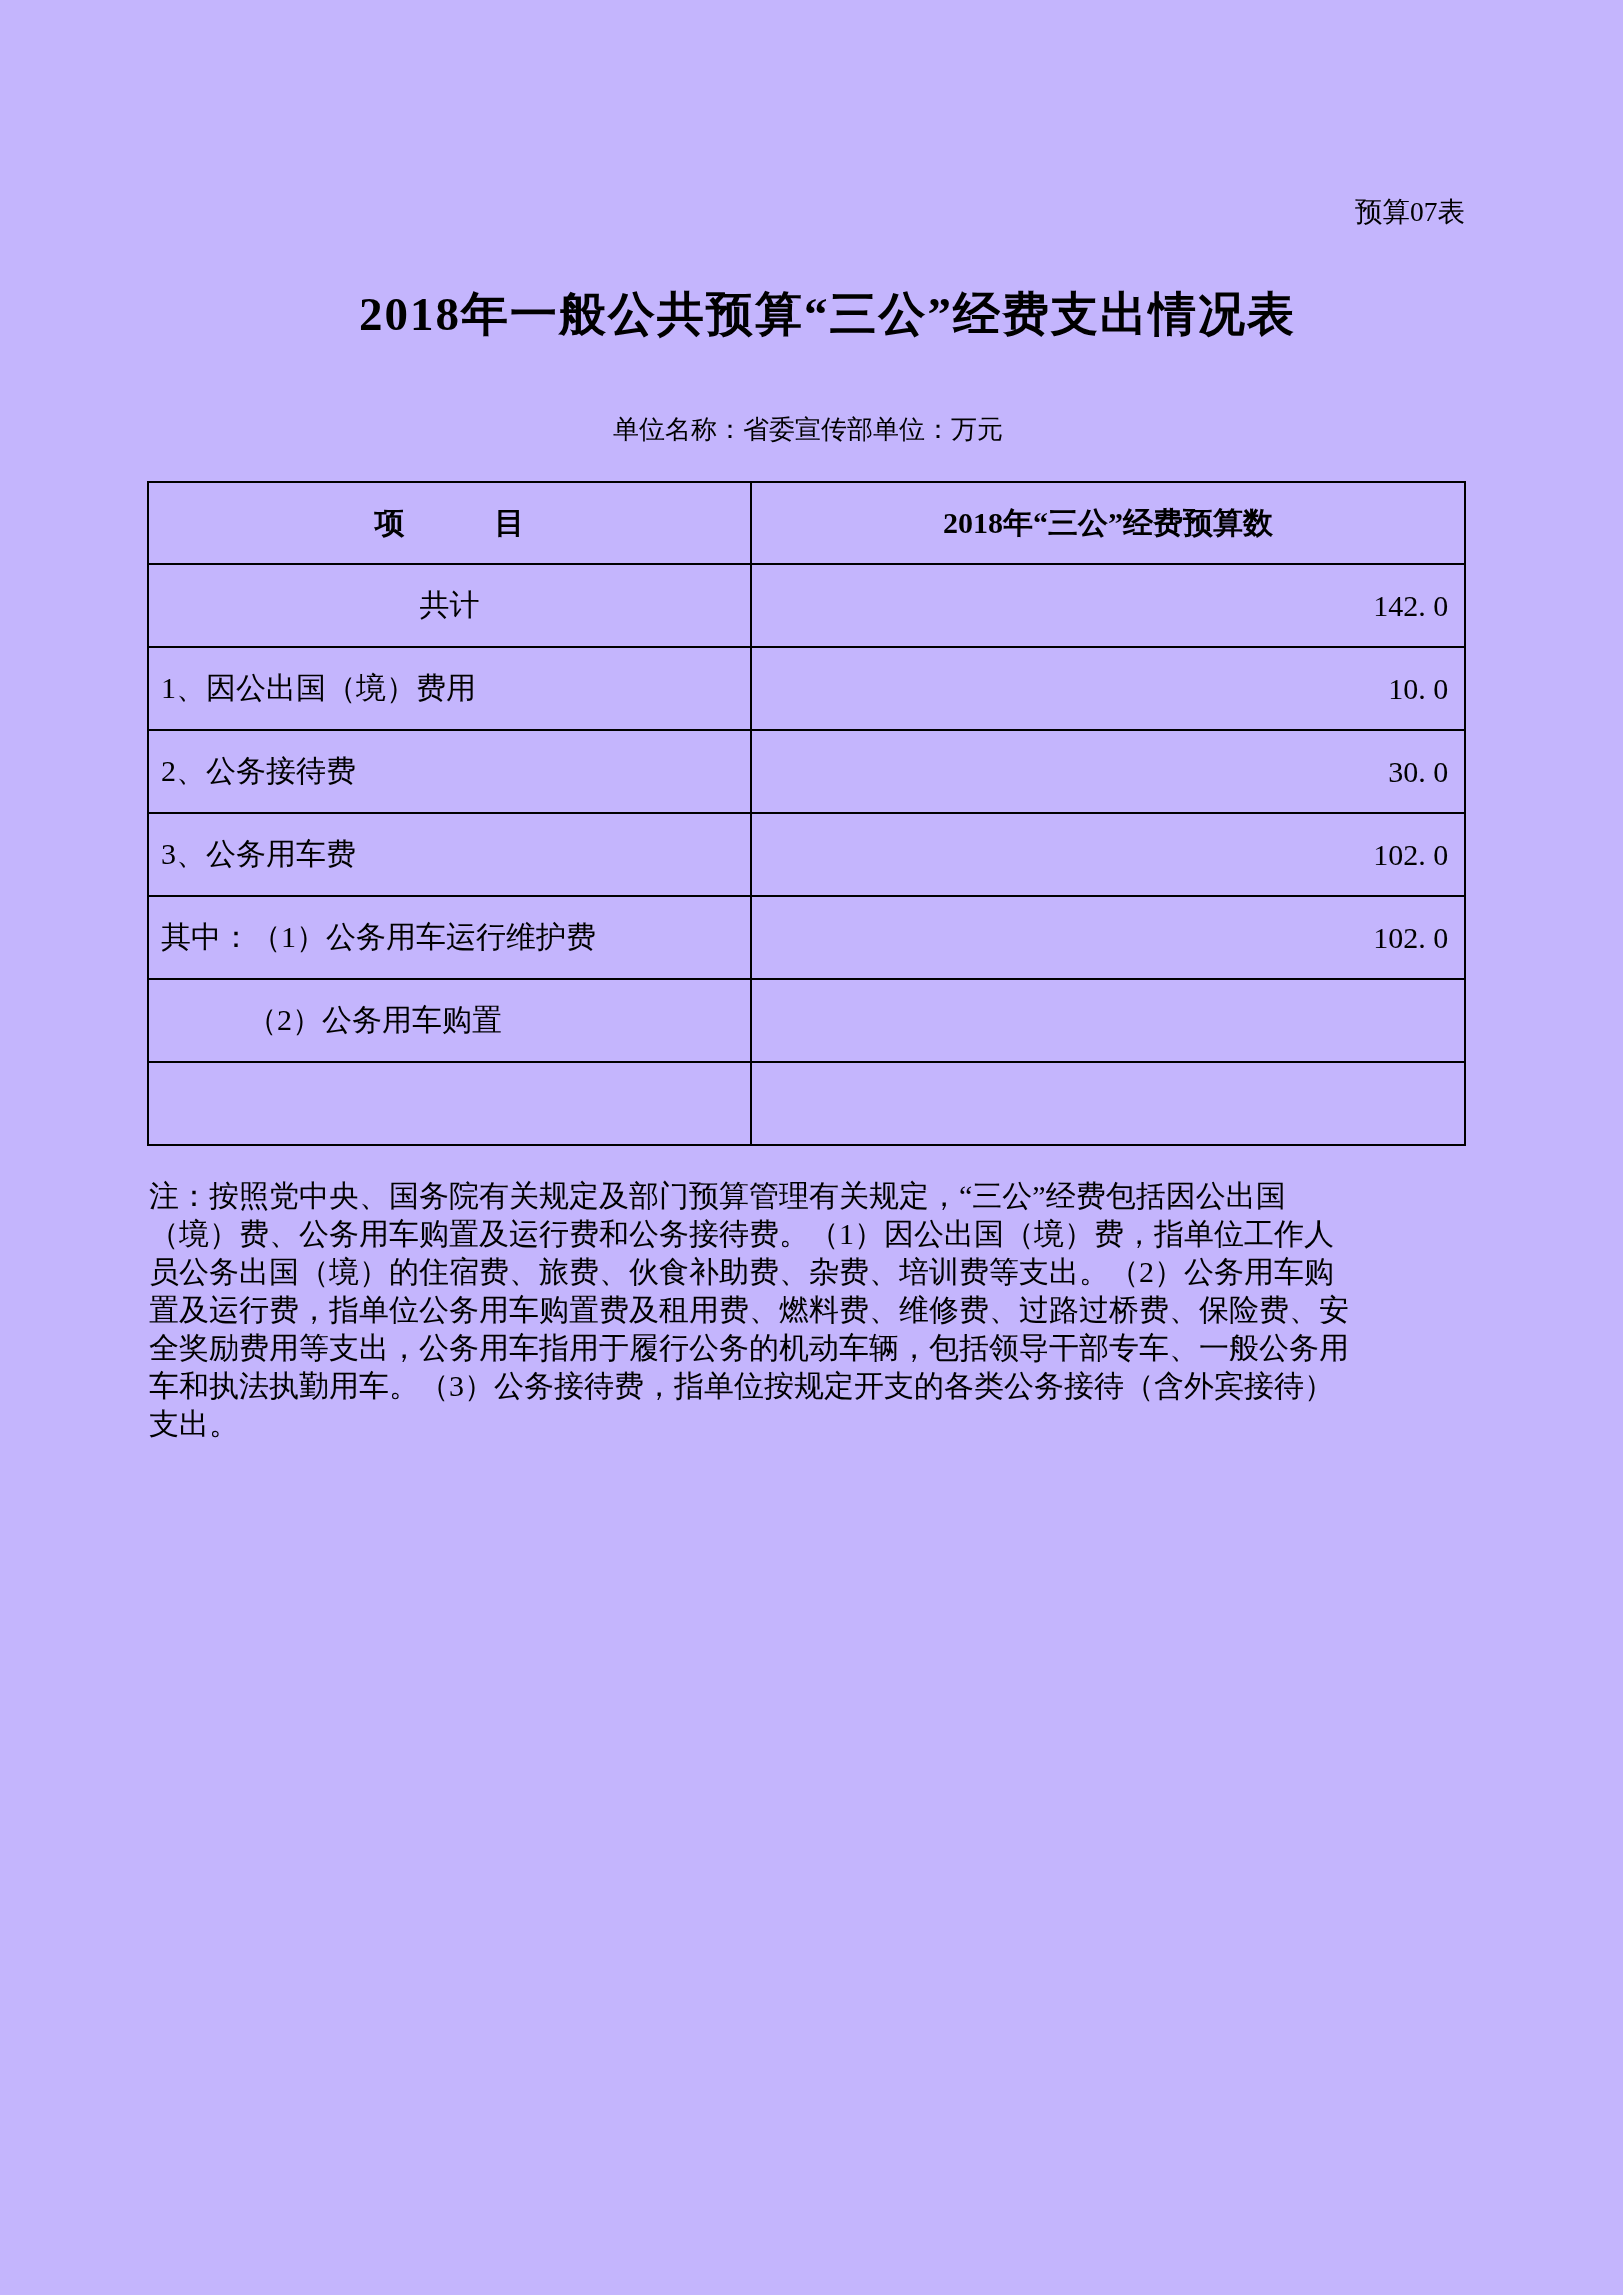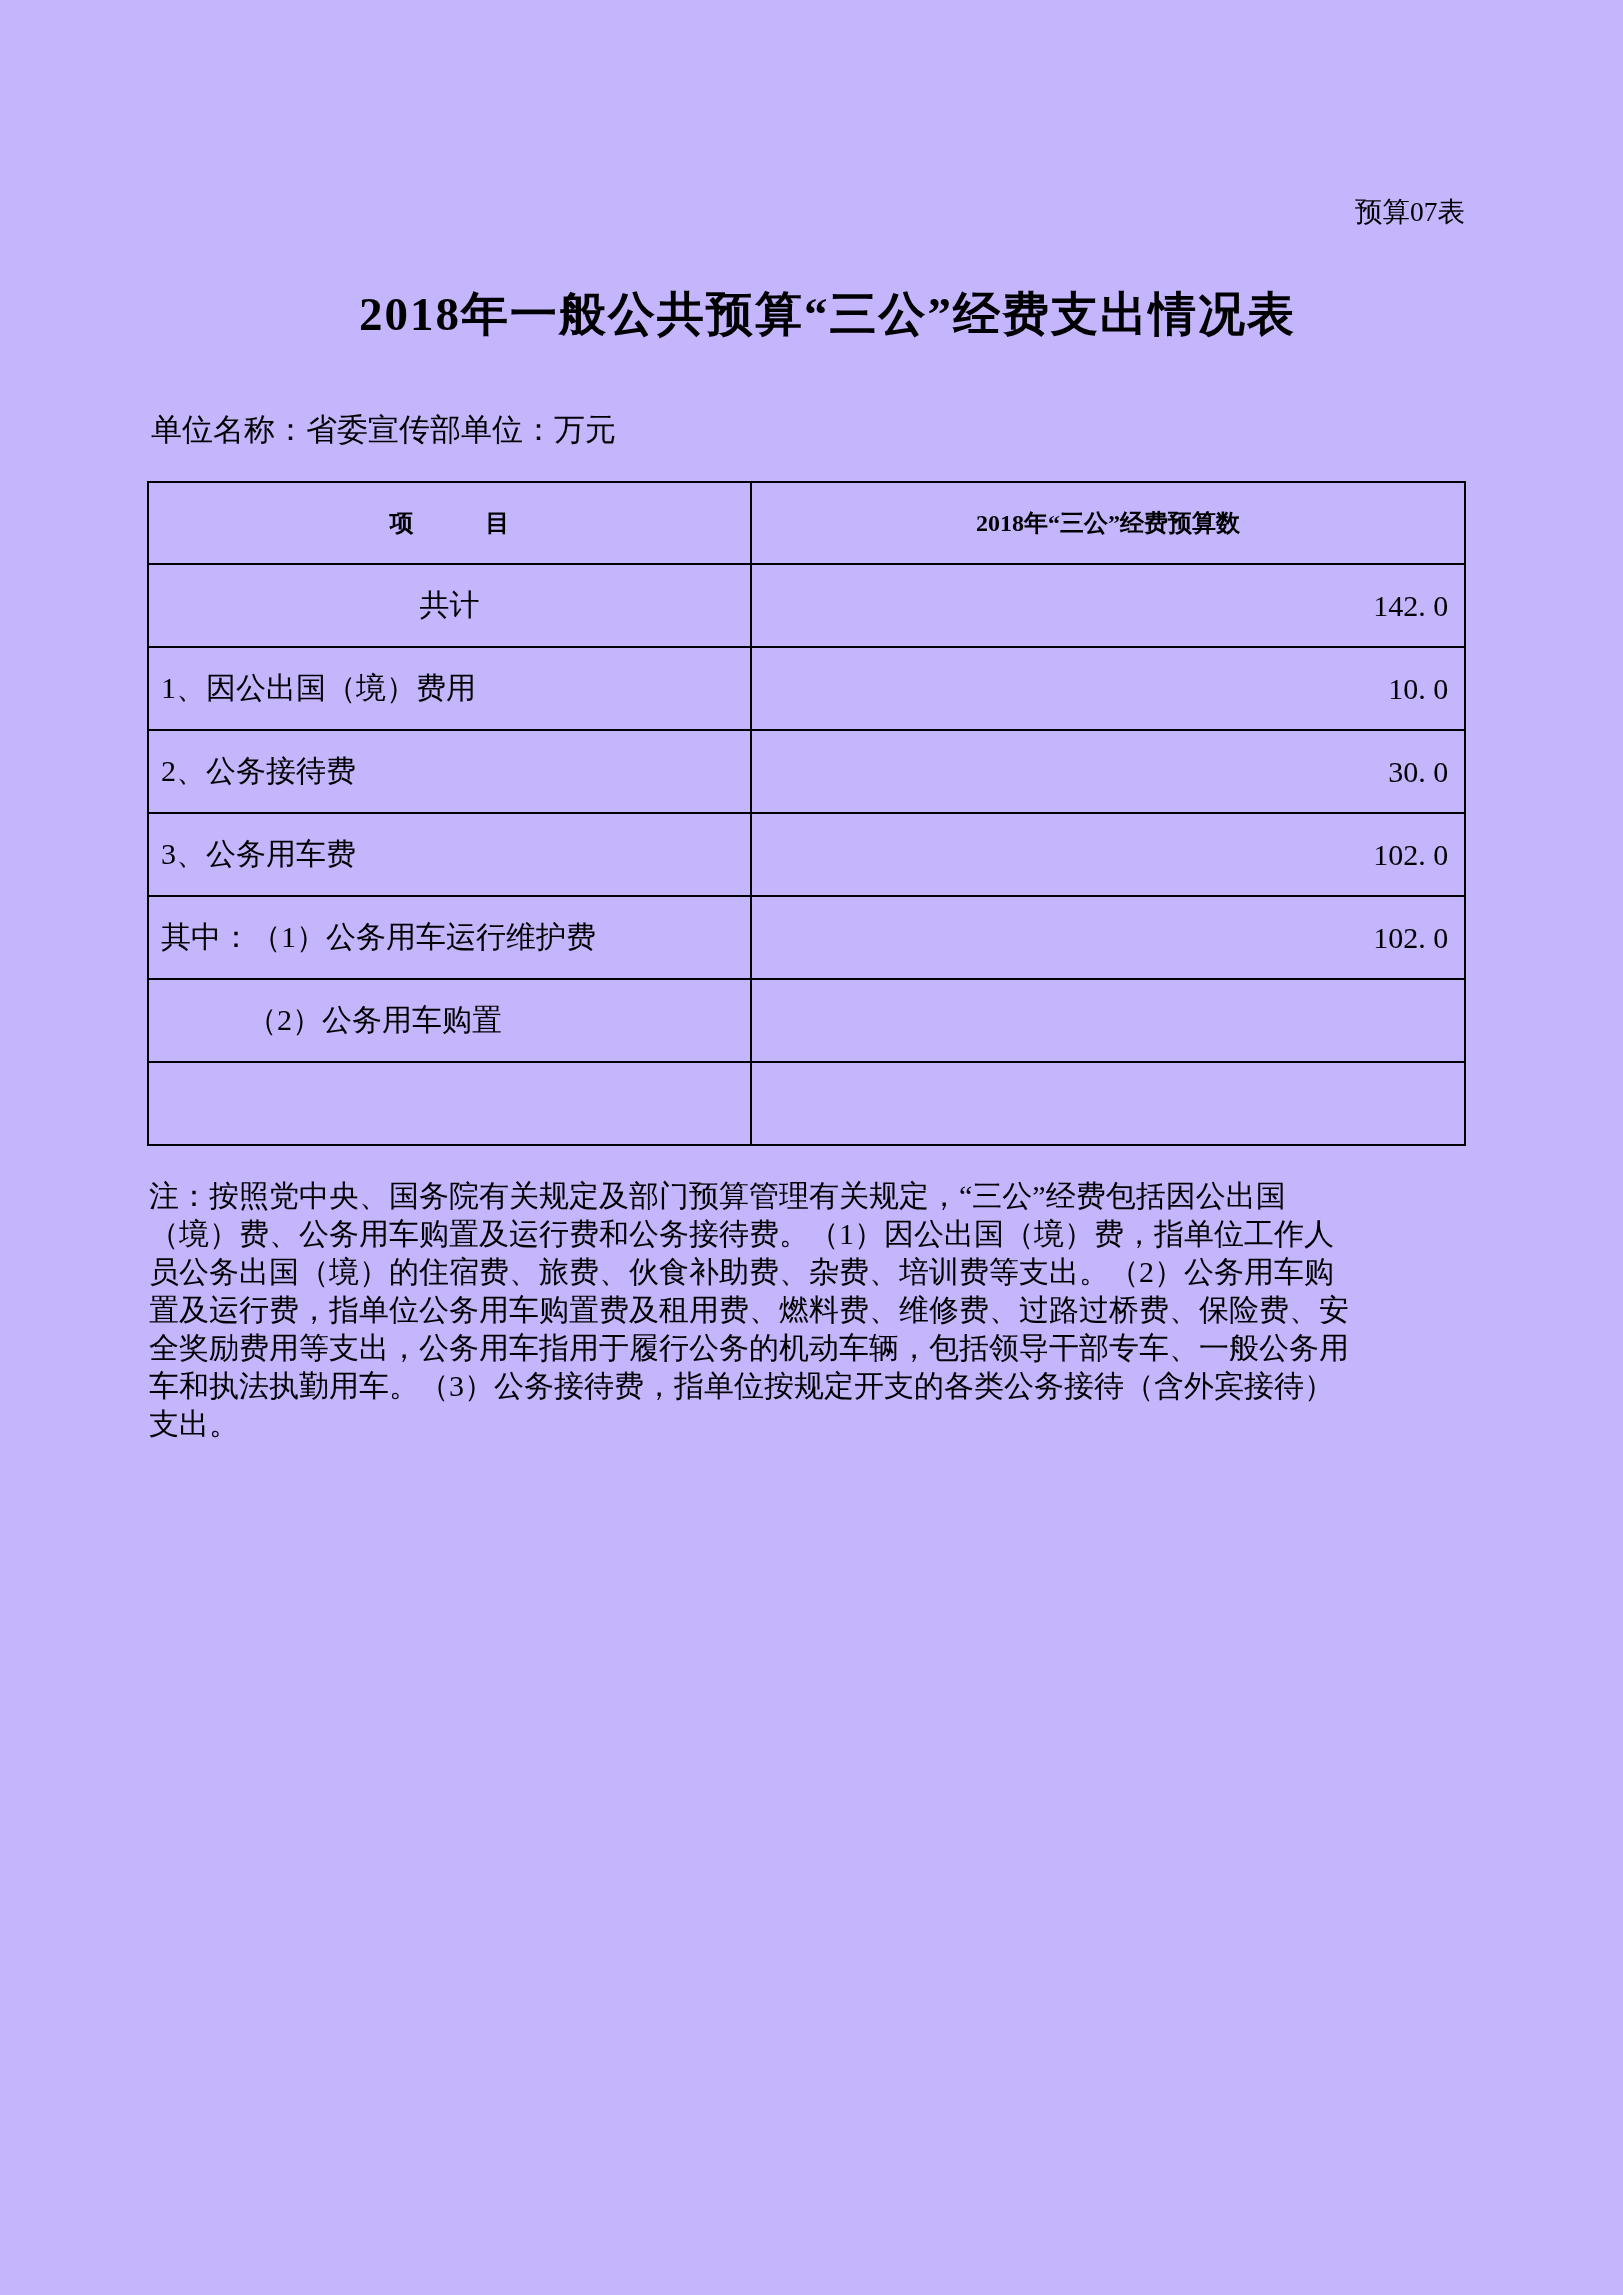--- a/index.html
+++ b/index.html
@@ -16,40 +16,40 @@
     font-size:27.5px;line-height:31px;
   }
   .doc-title{
     position:absolute;top:272px;left:0;width:100%;
     margin:16px;text-align:center;
     font-size:47px;font-weight:bold;letter-spacing:2px;
     line-height:52px;
   }
   .meta-row{
     position:absolute;top:411px;left:151px;right:158px;
-    display:flex;justify-content:flex-start;
-    font-size:31px;line-height:37px;
+    display:flex;justify-content:center;
+    font-size:26px;line-height:37px;
   }
   table.budget-table{
     position:absolute;left:147px;top:481px;
     width:1319px;
     border-collapse:collapse;table-layout:fixed;
     font-size:30px;
   }
   .budget-table col.col-item{width:603px;}
   .budget-table th,.budget-table td{
     border:2.6px solid #000;
     padding:0;
     vertical-align:middle;
     overflow:hidden;
   }
   .budget-table th{
     height:80px;
     font-weight:bold;
-    font-size:24px;
+    font-size:30px;
     border-radius:25px;
   }
   .budget-table td{height:81px;}
   td.cell-item{text-align:left;padding-left:12px;}
   td.cell-item.center{text-align:center;padding-left:0;border-radius:23px;}
   td.cell-item.indent{padding-left:98px;}
   td.cell-value{text-align:right;padding-right:15.7px;margin-left:8px;}
   .note{
     position:absolute;left:149px;top:1177px;width:1335px;
     font-size:30px;line-height:38px;

